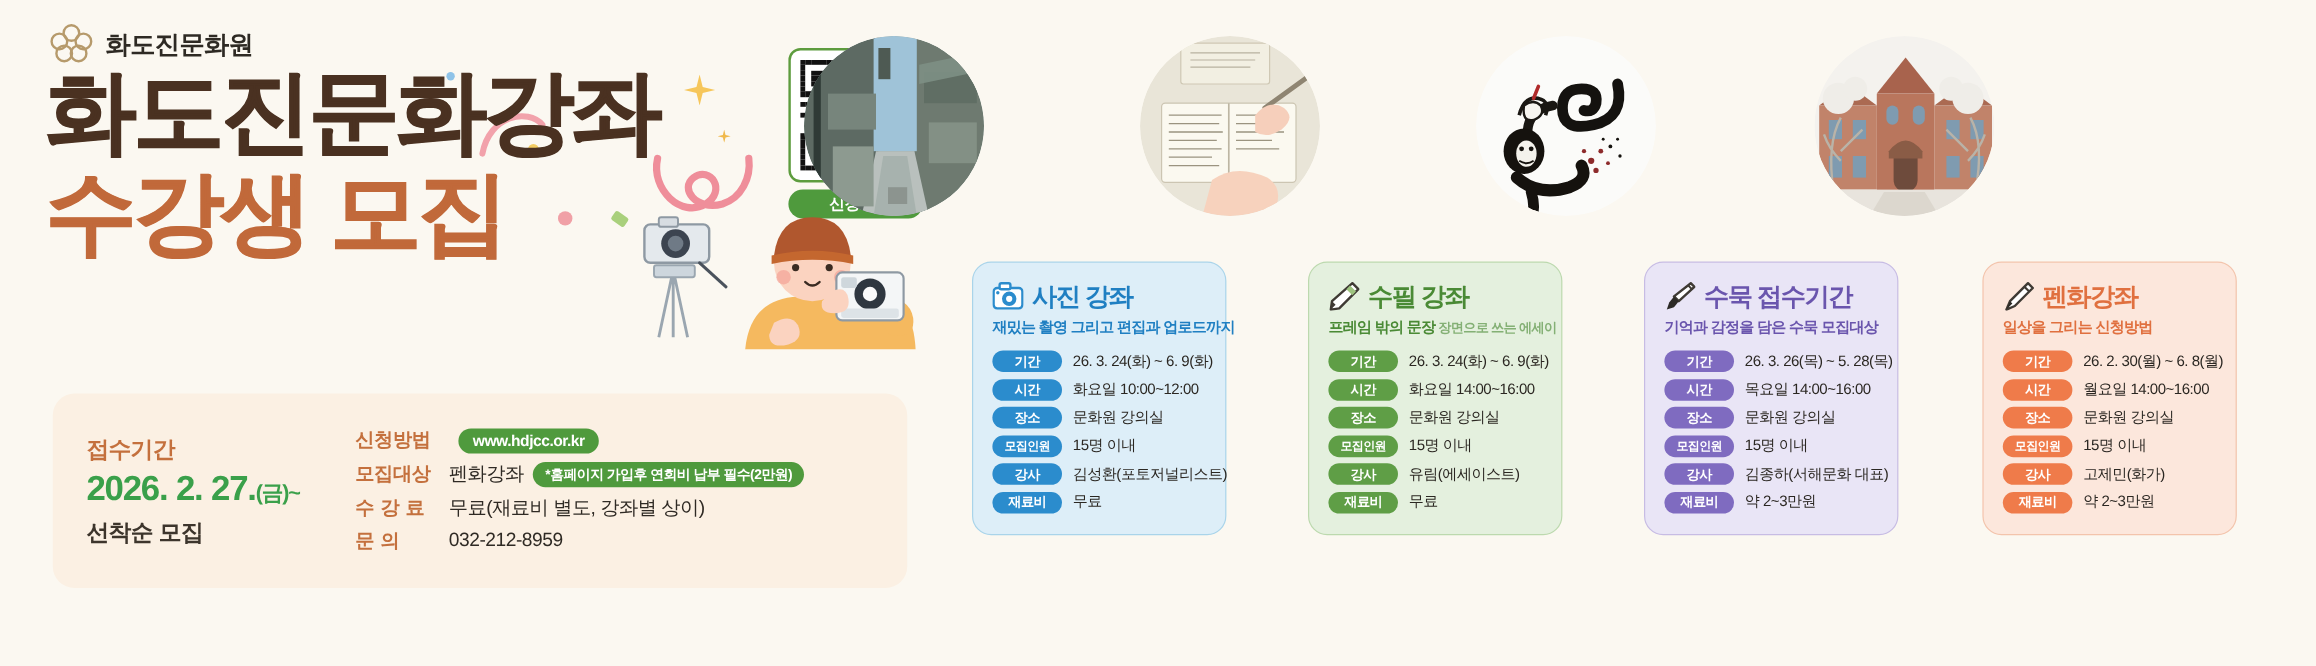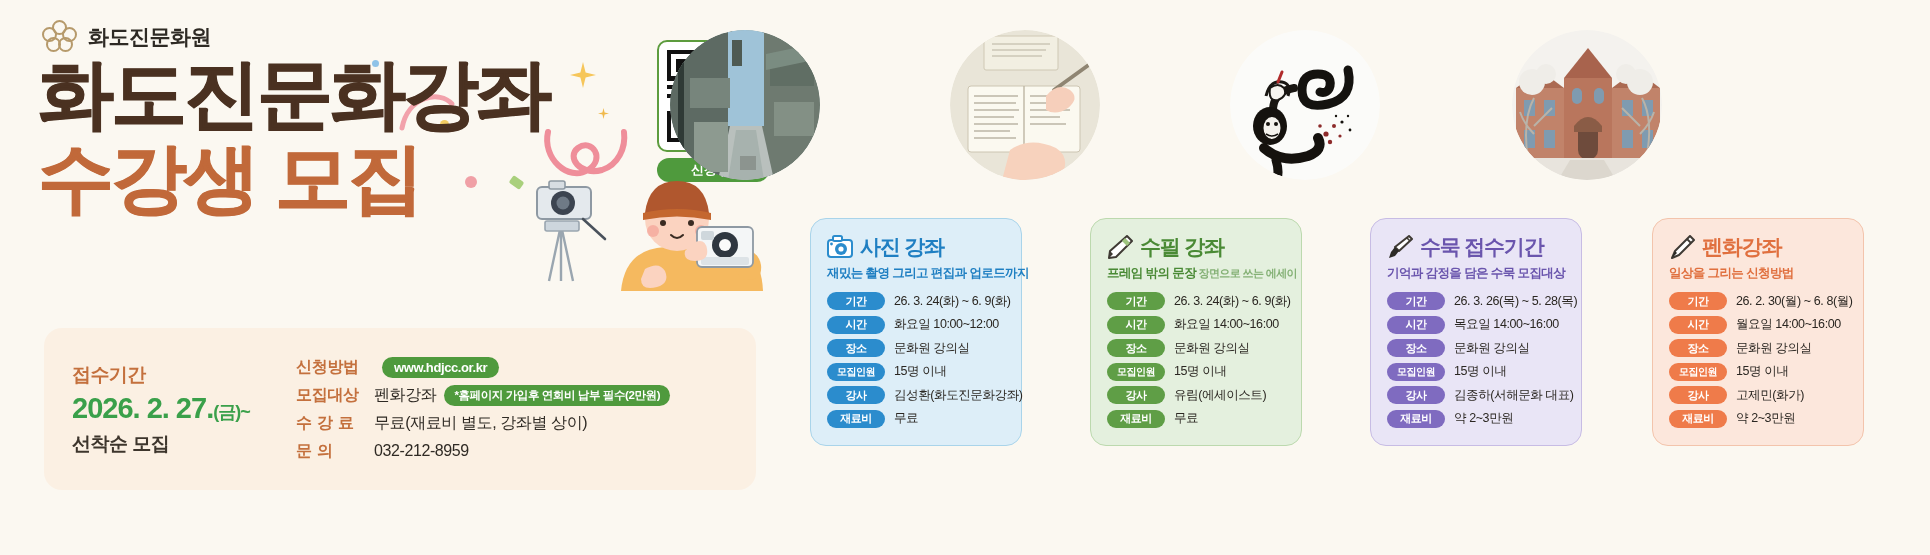--- a/index.html
+++ b/index.html
@@ -856,21 +856,21 @@
           <div class="row">
             <div class="tag">장소</div>
             <div class="val">문화원 강의실</div>
           </div>
           <div class="row">
             <div class="tag wide">모집인원</div>
             <div class="val">15명 이내</div>
           </div>
           <div class="row">
             <div class="tag">강사</div>
-            <div class="val">김성환(화도진문화강좌)</div>
+            <div class="val">김성환(포토저널리스트)</div>
           </div>
           <div class="row">
             <div class="tag">재료비</div>
             <div class="val">무료</div>
           </div>
         </div>
       </div>
       <div class="card c-green" style="left: 1090px;">
         <div class="card-head">
           <span class="card-ico"><svg viewBox="0 0 26 24">

